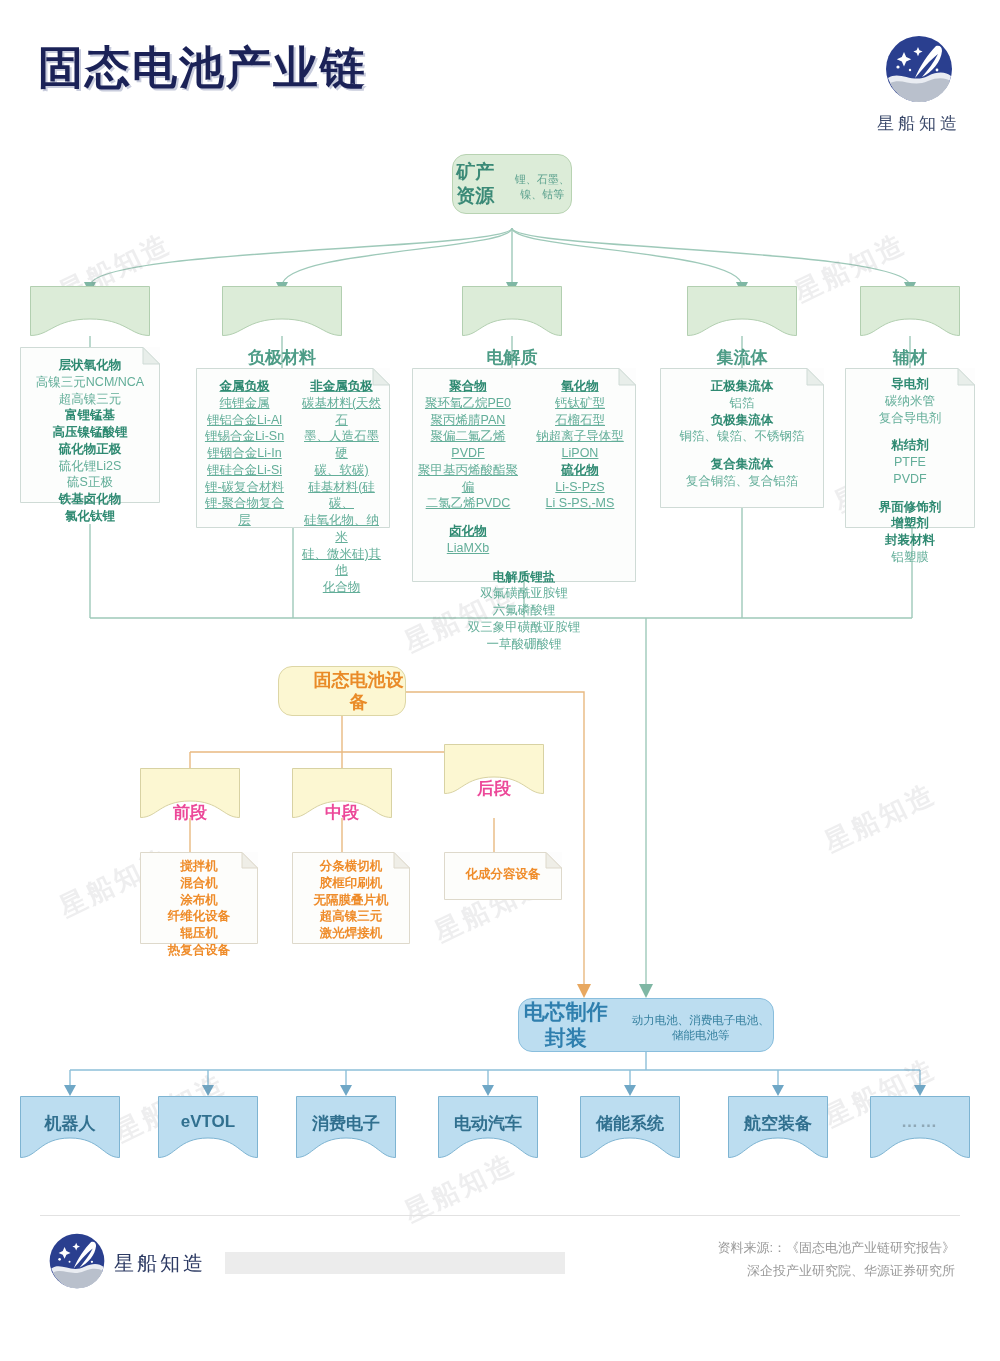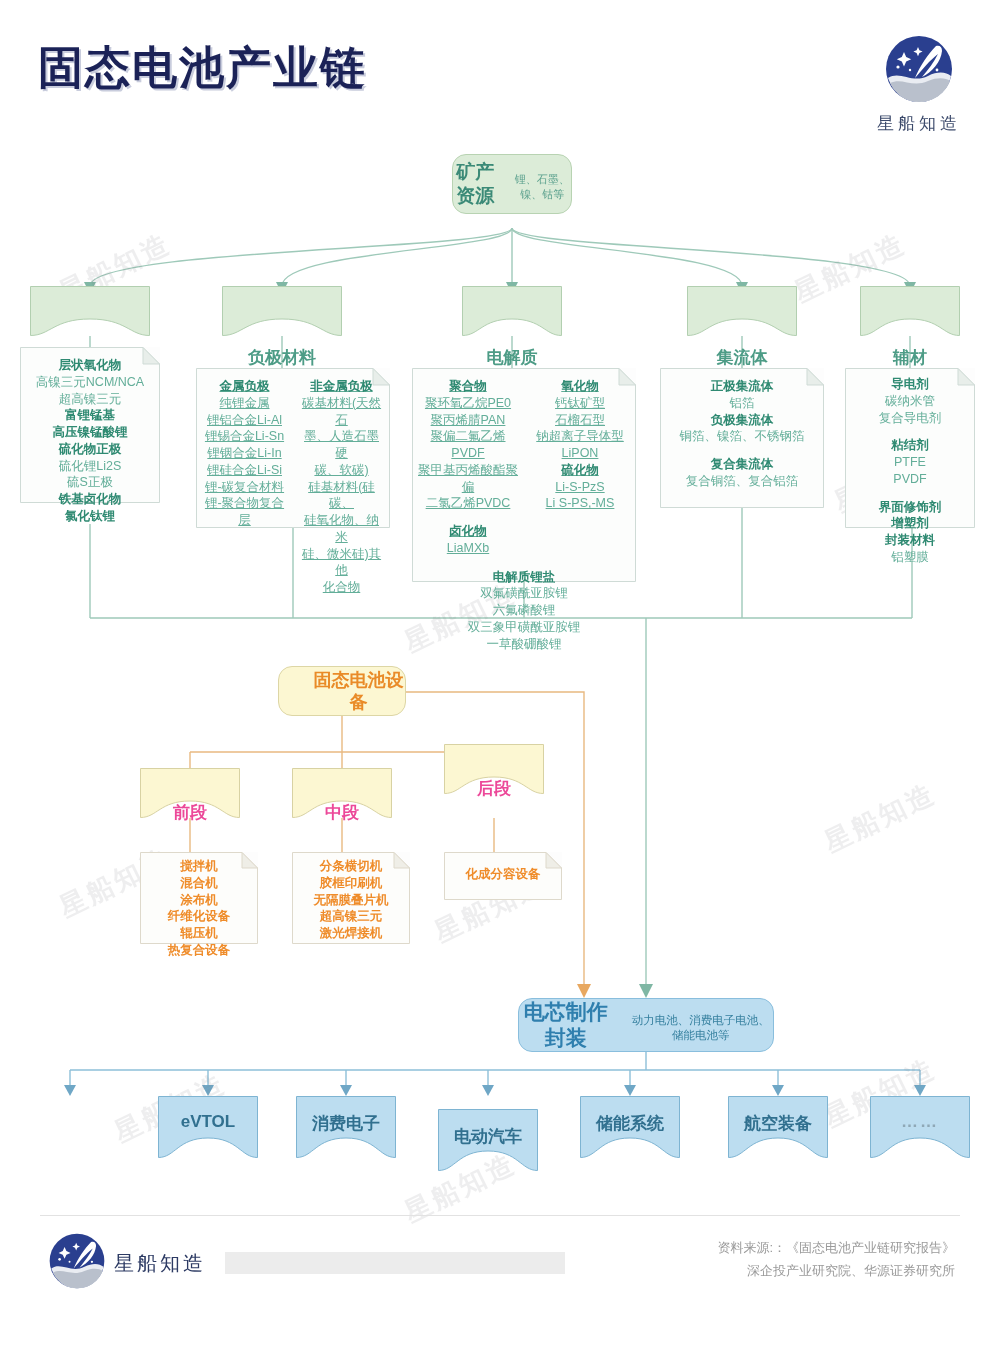--- a/index.html
+++ b/index.html
@@ -433,33 +433,39 @@
     <div class="inner" style="padding-top:14px;">
       <div class="hd">化成分容设备</div>
     </div>
   </div>
 
   <div class="node round-node cellpack" style="left:518px;top:998px;width:256px;height:54px;">
     <div class="main">电芯制作封装</div>
     <div class="sub">动力电池、消费电子电池、储能电池等</div>
   </div>
 
+  <div class="wave-card wave-blue" style="left:20px;top:1096px;width:100px;height:62px;">
+    <svg width="100" height="62" viewBox="0 0 100 62" preserveAspectRatio="none">
+      <path d="M0.5,0.5 H99.5 V61.5 C83,61.5 80,42 50,42 C20,42 17,61.5 0.5,61.5 Z" fill="#bcddf0" stroke="#7eb4d2" stroke-width="1"></path>
+    </svg>
+    <div class="label" style="top:16px;">机器人</div>
+  </div>
   <div class="wave-card wave-blue" style="left:158px;top:1096px;width:100px;height:62px;">
     <svg width="100" height="62" viewBox="0 0 100 62" preserveAspectRatio="none">
       <path d="M0.5,0.5 H99.5 V61.5 C83,61.5 80,42 50,42 C20,42 17,61.5 0.5,61.5 Z" fill="#bcddf0" stroke="#7eb4d2" stroke-width="1"></path>
     </svg>
     <div class="label" style="top:16px;">eVTOL</div>
   </div>
   <div class="wave-card wave-blue" style="left:296px;top:1096px;width:100px;height:62px;">
     <svg width="100" height="62" viewBox="0 0 100 62" preserveAspectRatio="none">
       <path d="M0.5,0.5 H99.5 V61.5 C83,61.5 80,42 50,42 C20,42 17,61.5 0.5,61.5 Z" fill="#bcddf0" stroke="#7eb4d2" stroke-width="1"></path>
     </svg>
     <div class="label" style="top:16px;">消费电子</div>
   </div>
-  <div class="wave-card wave-blue" style="left:438px;top:1096px;width:100px;height:62px;margin-top:13px;">
+  <div class="wave-card wave-blue" style="left:438px;top:1096px;width:100px;height:62px;">
     <svg width="100" height="62" viewBox="0 0 100 62" preserveAspectRatio="none">
       <path d="M0.5,0.5 H99.5 V61.5 C83,61.5 80,42 50,42 C20,42 17,61.5 0.5,61.5 Z" fill="#bcddf0" stroke="#7eb4d2" stroke-width="1"></path>
     </svg>
     <div class="label" style="top:16px;">电动汽车</div>
   </div>
   <div class="wave-card wave-blue" style="left:580px;top:1096px;width:100px;height:62px;">
     <svg width="100" height="62" viewBox="0 0 100 62" preserveAspectRatio="none">
       <path d="M0.5,0.5 H99.5 V61.5 C83,61.5 80,42 50,42 C20,42 17,61.5 0.5,61.5 Z" fill="#bcddf0" stroke="#7eb4d2" stroke-width="1"></path>
     </svg>
     <div class="label" style="top:16px;">储能系统</div>

